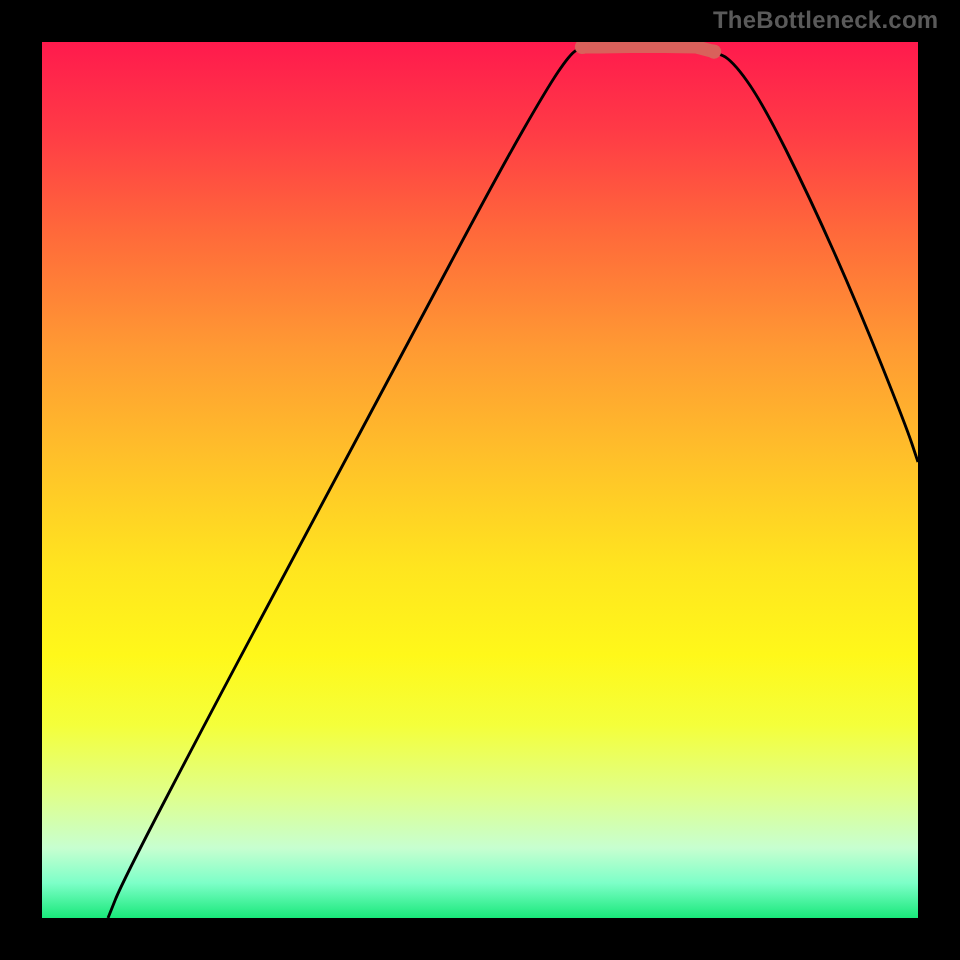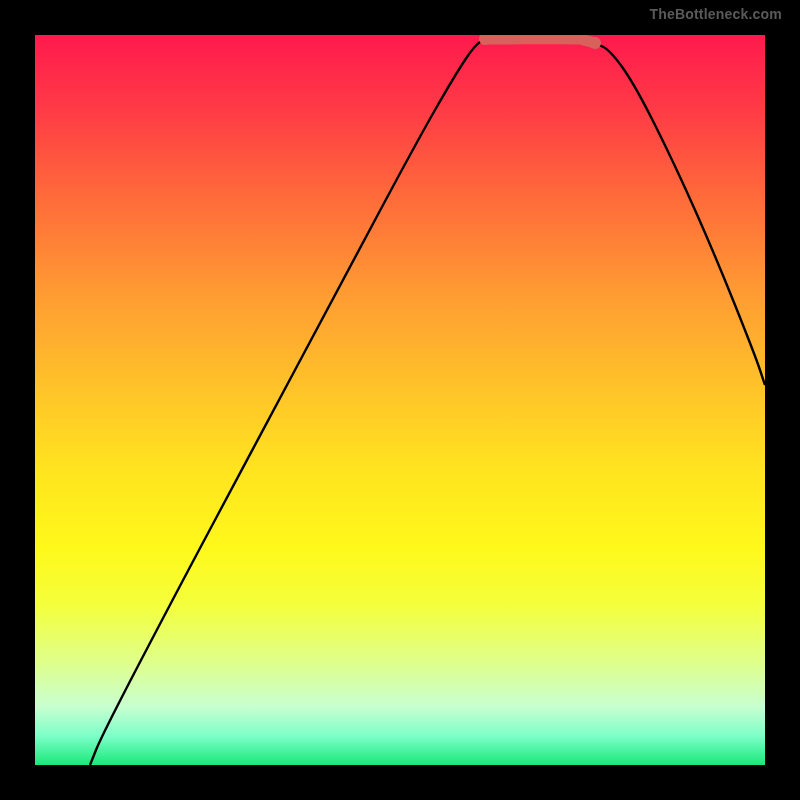--- a/index.html
+++ b/index.html
@@ -44,21 +44,21 @@
       #c7ffd0 92%,
       #7dffc8 96%,
       #19e87a 100%
     );
   }
   .watermark {
     position: absolute;
     top: 6px;
     right: 18px;
     font-family: Arial, Helvetica, sans-serif;
-    font-size: 14px;
+    font-size: 20px;
     font-weight: bold;
     color: #5a5a5a;
     letter-spacing: 0.2px;
   }
   svg.curve {
     position: absolute;
     inset: 0;
   }
 </style>
 </head>

